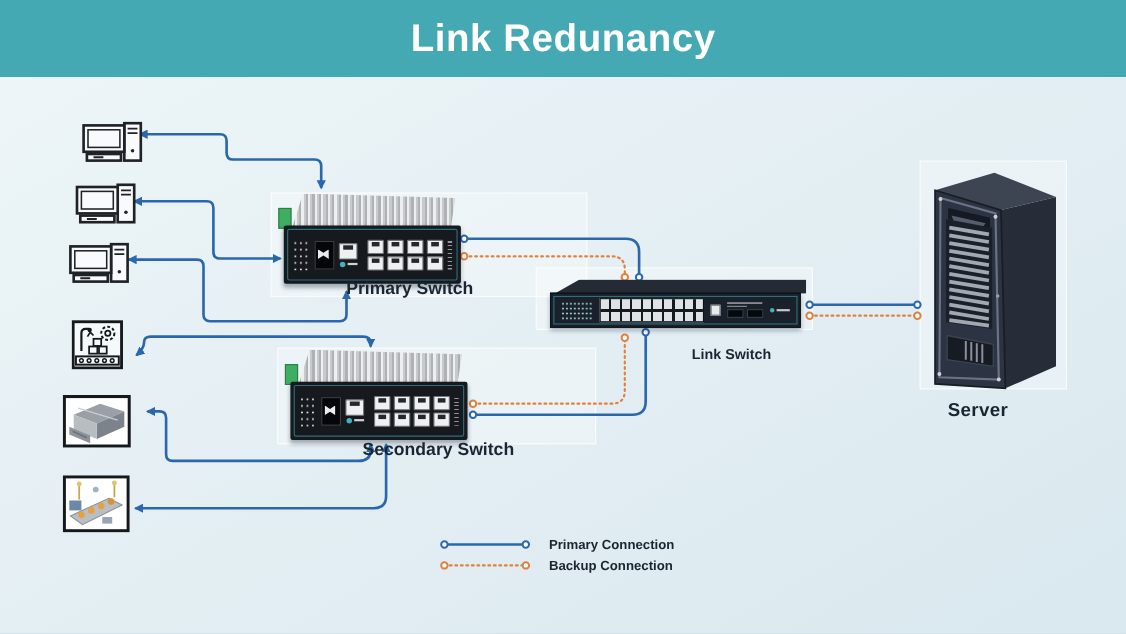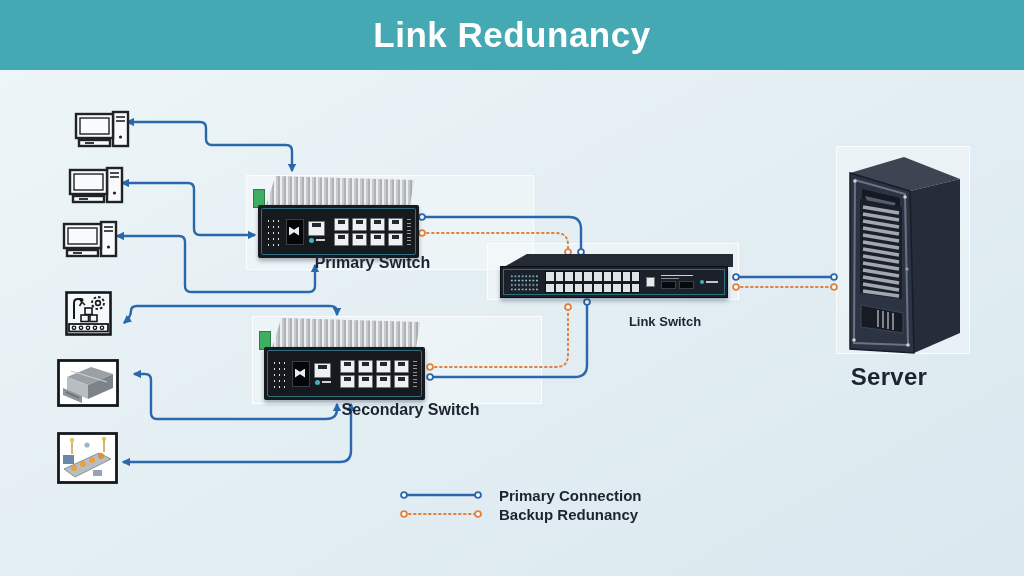--- a/index.html
+++ b/index.html
@@ -17,21 +17,21 @@
     display:flex;align-items:center;justify-content:center;}
   .header h1{margin:0;color:#ffffff;font-size:35px;font-weight:700;letter-spacing:.5px;text-align:center;}
 
   
   .hlbox{position:absolute;background:rgba(255,255,255,.30);border:1.5px solid rgba(255,255,255,.75);}
 
   
   .dev-label{position:absolute;color:var(--label);font-weight:700;text-align:center;}
   .lbl-sm{font-size:16px;}
   .lbl-md{font-size:13px;}
-  .lbl-lg{font-size:24px;letter-spacing:.3px;}
+  .lbl-lg{font-size:17px;letter-spacing:.3px;}
 
   
   #wires{position:absolute;left:0;top:0;pointer-events:none;}
   .line-primary{fill:none;stroke:var(--primary-connection);stroke-width:2.4;}
   .line-backup{fill:none;stroke:var(--backup-connection);stroke-width:2;stroke-dasharray:1.6 3.4;stroke-linecap:round;}
   .mk-arr{fill:var(--primary-connection);}
   .mk-dot{fill:#ffffff;stroke-width:2.2;}
   .mk-dot-p{stroke:var(--primary-connection);}
   .mk-dot-b{stroke:var(--backup-connection);}
 
@@ -87,21 +87,21 @@
   .core-text2{width:18px;height:1px;background:rgba(255,255,255,.5);}
   .core-sfprow{display:flex;gap:3px;}
   .core-sfp{width:13px;height:6px;background:#05080c;border:1px solid #39414d;}
   .core-logo{display:flex;align-items:center;gap:2px;}
   .core-logo i{display:block;width:4px;height:4px;border-radius:50%;background:#48b0ba;}
   .core-logo b{display:block;width:12px;height:1.5px;background:rgba(255,255,255,.75);}
 
   
   .legend{position:absolute;left:398px;top:489px;display:flex;flex-direction:column;gap:7px;}
   .legend-row{display:flex;align-items:center;gap:15px;height:12px;}
-  .legend-label{font-size:15px;font-weight:700;color:var(--label);}
+  .legend-label{font-size:12px;font-weight:700;color:var(--label);}
 </style>
 </head>
 <body>
 
 <div id="stage">
 
   <div class="header">
     <h1>Link Redunancy</h1>
   </div>
 
@@ -271,21 +271,21 @@
             <span class="rj45"></span>
           <span class="rj45"></span>
             <span class="rj45"></span>
             <span class="rj45"></span>
             <span class="rj45"></span>
         </div>
         <div class="sw-sidecol"></div>
       </div>
     </div>
   </div>
-  <div class="dev-label lbl-sm" style="left:338px;top:401px;width:145px;">Secondary Switch</div>
+  <div class="dev-label lbl-sm" style="left:326px;top:401px;width:145px;">Secondary Switch</div>
 
   <div class="core-switch">
     <div class="core-topface"></div>
     <div class="core-front">
       <div class="core-inner">
         <div class="core-leds"></div>
         <div class="core-ports"></div>
         <div class="core-console"></div>
         <div class="core-right">
           <div class="core-text1"></div>
@@ -346,17 +346,17 @@
     <div class="legend-row">
       <svg width="86" height="12" viewBox="0 0 86 12">
         <path d="M6,6 H80" class="line-primary" stroke-width="2.6" marker-start="url(#dotP)" marker-end="url(#dotP)"></path>
       </svg>
       <span class="legend-label">Primary Connection</span>
     </div>
     <div class="legend-row">
       <svg width="86" height="12" viewBox="0 0 86 12">
         <path d="M6,6 H80" class="line-backup" marker-start="url(#dotB)" marker-end="url(#dotB)"></path>
       </svg>
-      <span class="legend-label">Backup Redunancy</span>
+      <span class="legend-label">Backup Connection</span>
     </div>
   </div>
 
 </div>
 
 </body></html>

